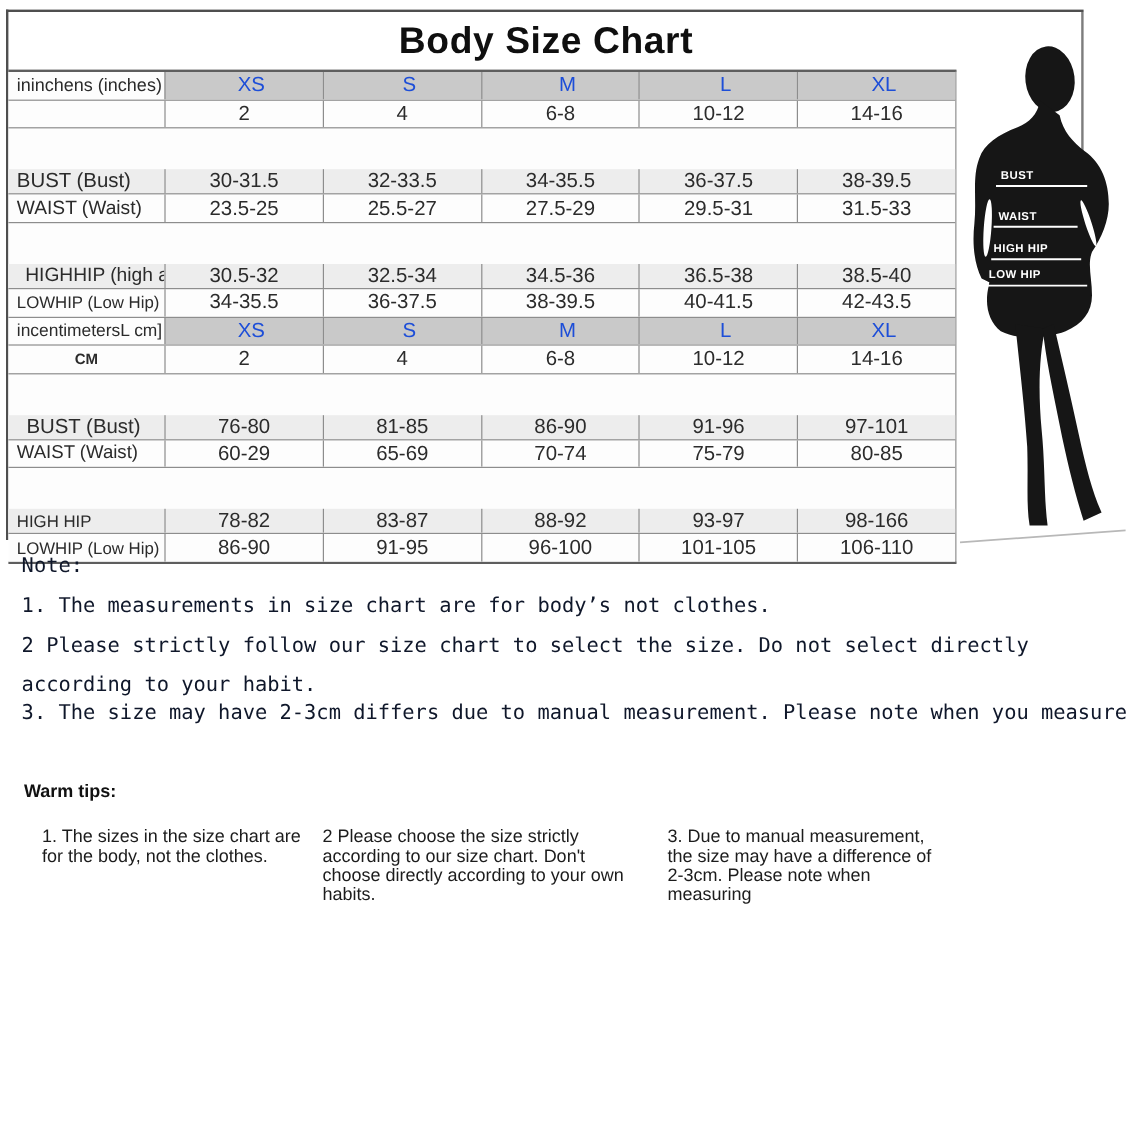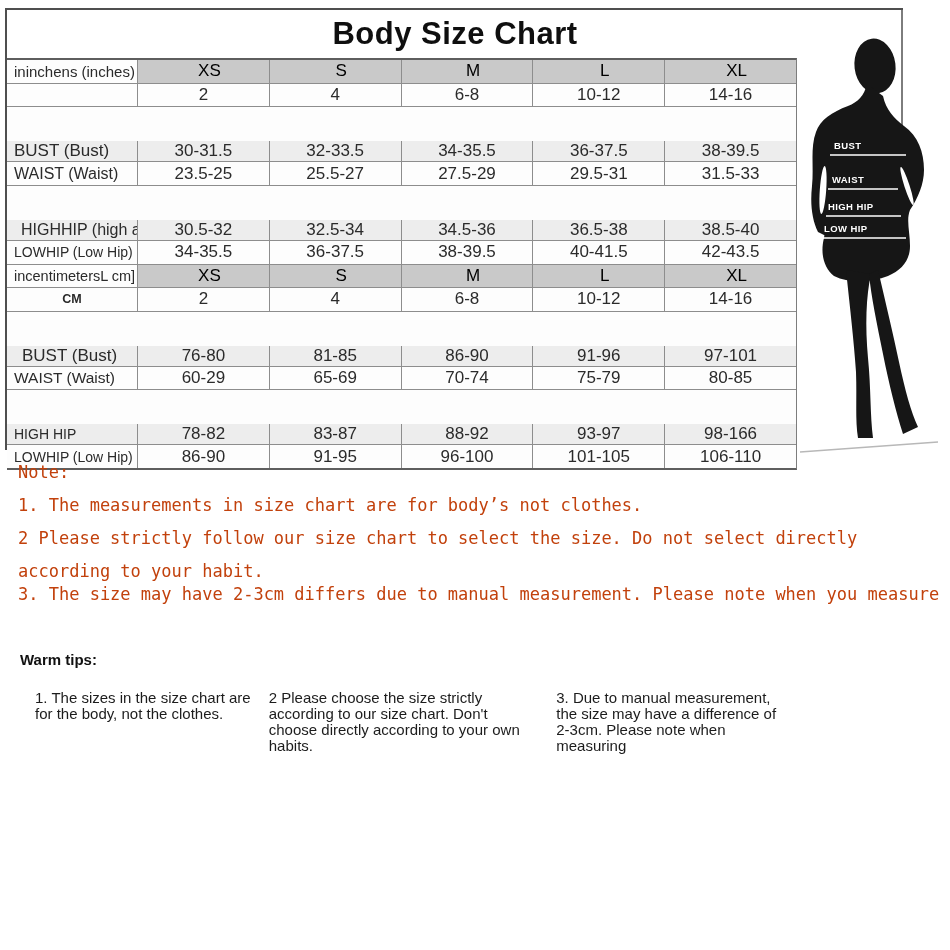--- a/index.html
+++ b/index.html
@@ -18,42 +18,42 @@
   .table-wrap{position:absolute;left:0;top:48px;width:790px;height:412px;
               border-top:2px solid #5e5e5e;border-bottom:2px solid #5e5e5e;
               border-right:1.5px solid #7d7d7d;box-sizing:border-box;
               display:flex;flex-direction:column;}
   .t-row{display:flex;flex:1;background:#fdfdfd;}
   .t-row + .t-row{border-top:1px solid #8d8d8d;}
   .cell{flex:1;display:flex;align-items:center;justify-content:center;
         font-size:17px;color:#2b2b2b;white-space:nowrap;overflow:hidden;}
   .cell + .cell{border-left:1px solid #8d8d8d;}
   .cell.label{flex:0 0 130px;justify-content:flex-start;padding-left:7px;box-sizing:border-box;}
-  .t-row.header .cell:not(.label){background:#c9c9c9;color:#000000;padding-left:12px;}
+  .t-row.header .cell:not(.label){background:#c9c9c9;color:#1d4ed8;padding-left:12px;}
   .t-row.stripe .cell{background:#ededed;margin-top:34px;}
   .t-row:nth-child(1) .label{font-size:15px;}
   .t-row:nth-child(3) .label{font-size:17px;}
   .t-row:nth-child(4) .label{font-size:16px;}
   .t-row:nth-child(5) .label{font-size:16px;padding-left:14px;}
   .t-row:nth-child(6) .label{font-size:14px;}
   .t-row:nth-child(7) .label{font-size:14.5px;}
   .t-row:nth-child(8) .label{font-size:12.5px;font-weight:bold;justify-content:center;padding-left:0;}
   .t-row:nth-child(9) .label{font-size:17px;padding-left:15px;}
   .t-row:nth-child(10) .label{font-size:15.5px;}
   .t-row:nth-child(11) .label{font-size:14px;}
   .t-row:nth-child(12) .label{font-size:14px;}
 
   
   .figure-svg{position:absolute;left:798px;top:28px;width:142px;height:432px;z-index:5;}
   .figure-svg text{font-family:"Liberation Sans",sans-serif;font-weight:bold;
                    fill:#ffffff;font-size:9.5px;letter-spacing:.4px;}
 
   
   .notes{position:absolute;left:18px;top:462px;width:928px;
-         font-family:"DejaVu Sans Mono",monospace;color:#c2410c;font-size:17px;
+         font-family:"DejaVu Sans Mono",monospace;color:#0f172a;font-size:17px;
          display:flex;flex-direction:column;gap:13px;}
   .note-heading{font-size:17px;}
   .note-line{white-space:nowrap;}
   .note-line:last-child{margin-top:-10px;}
 
   
   .warm-heading{position:absolute;left:20px;top:651px;font-size:15px;font-weight:bold;color:#111;}
   .tips{position:absolute;left:28px;top:690px;width:760px;
         display:flex;flex-direction:row;gap:12px;font-size:15px;color:#1c1c1c;line-height:1.06;}
   .tip.t1{padding-left:7px;width:620px;}

